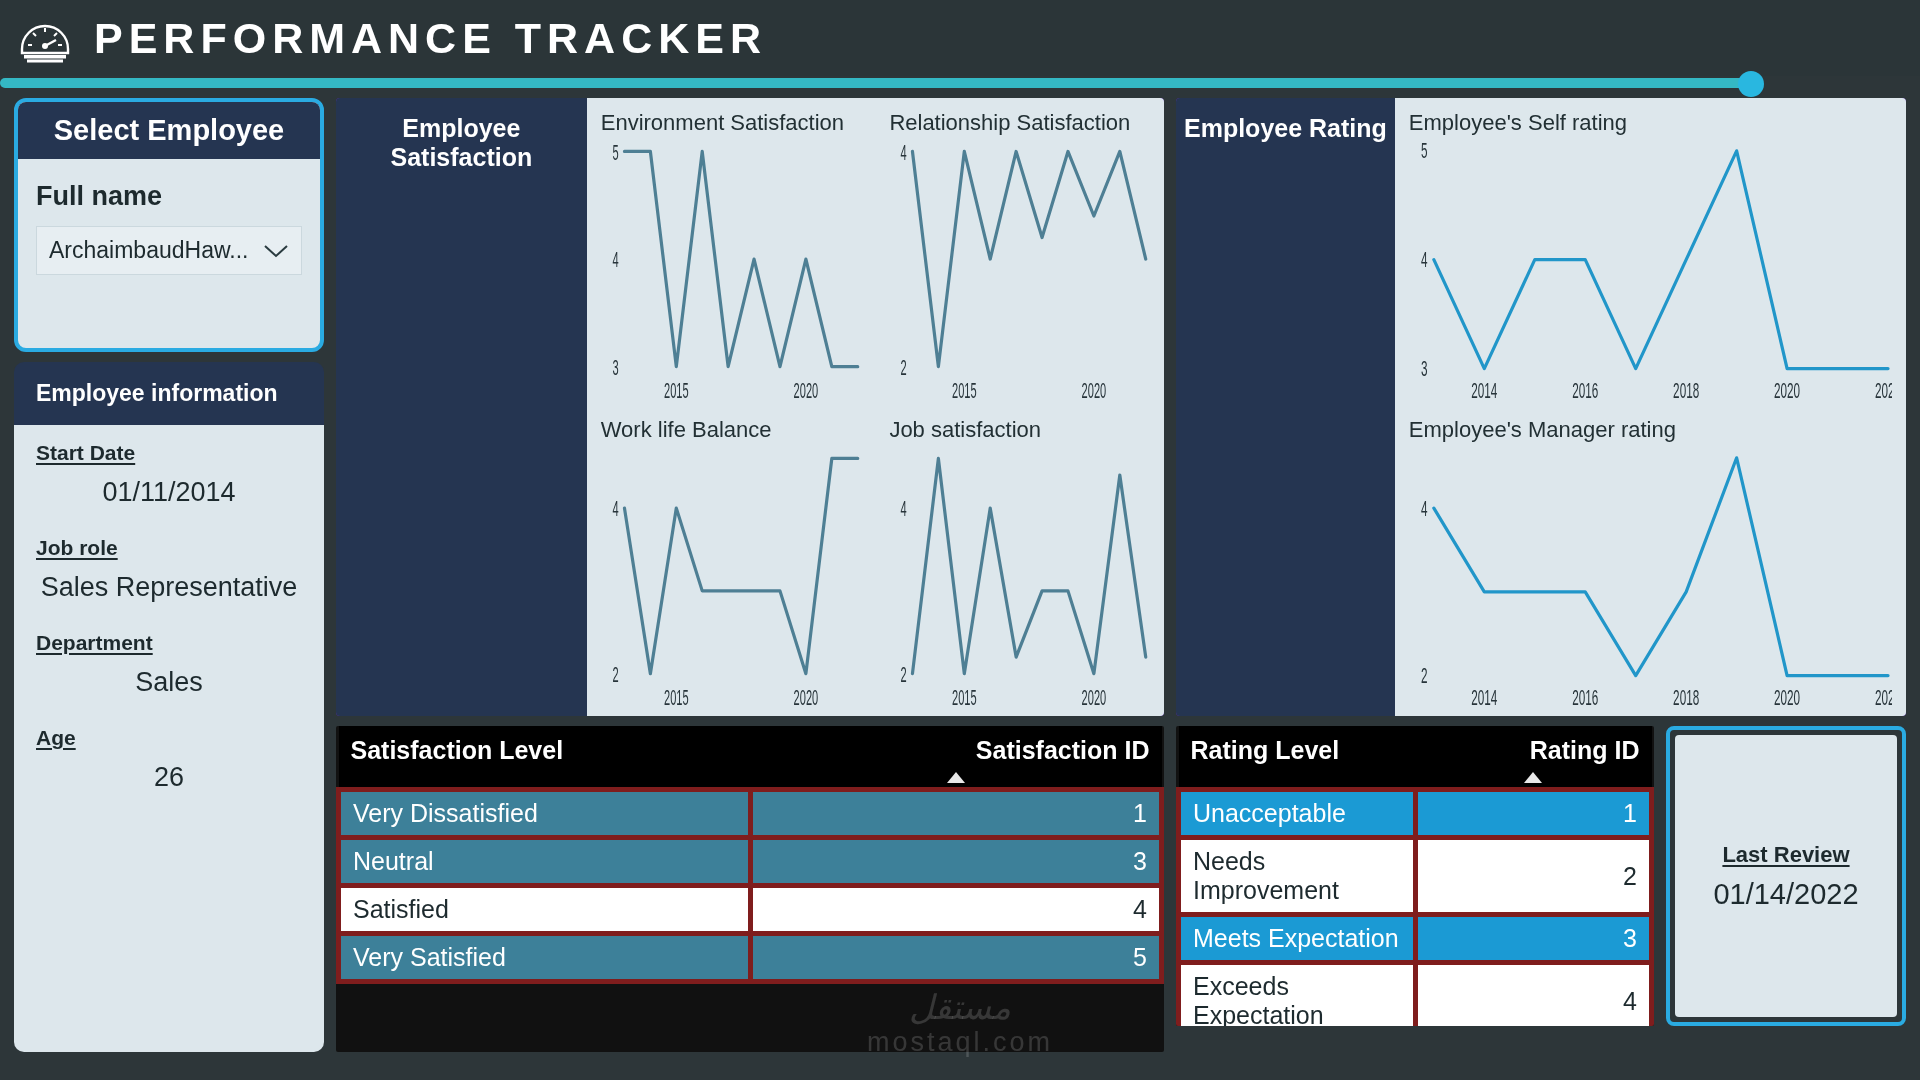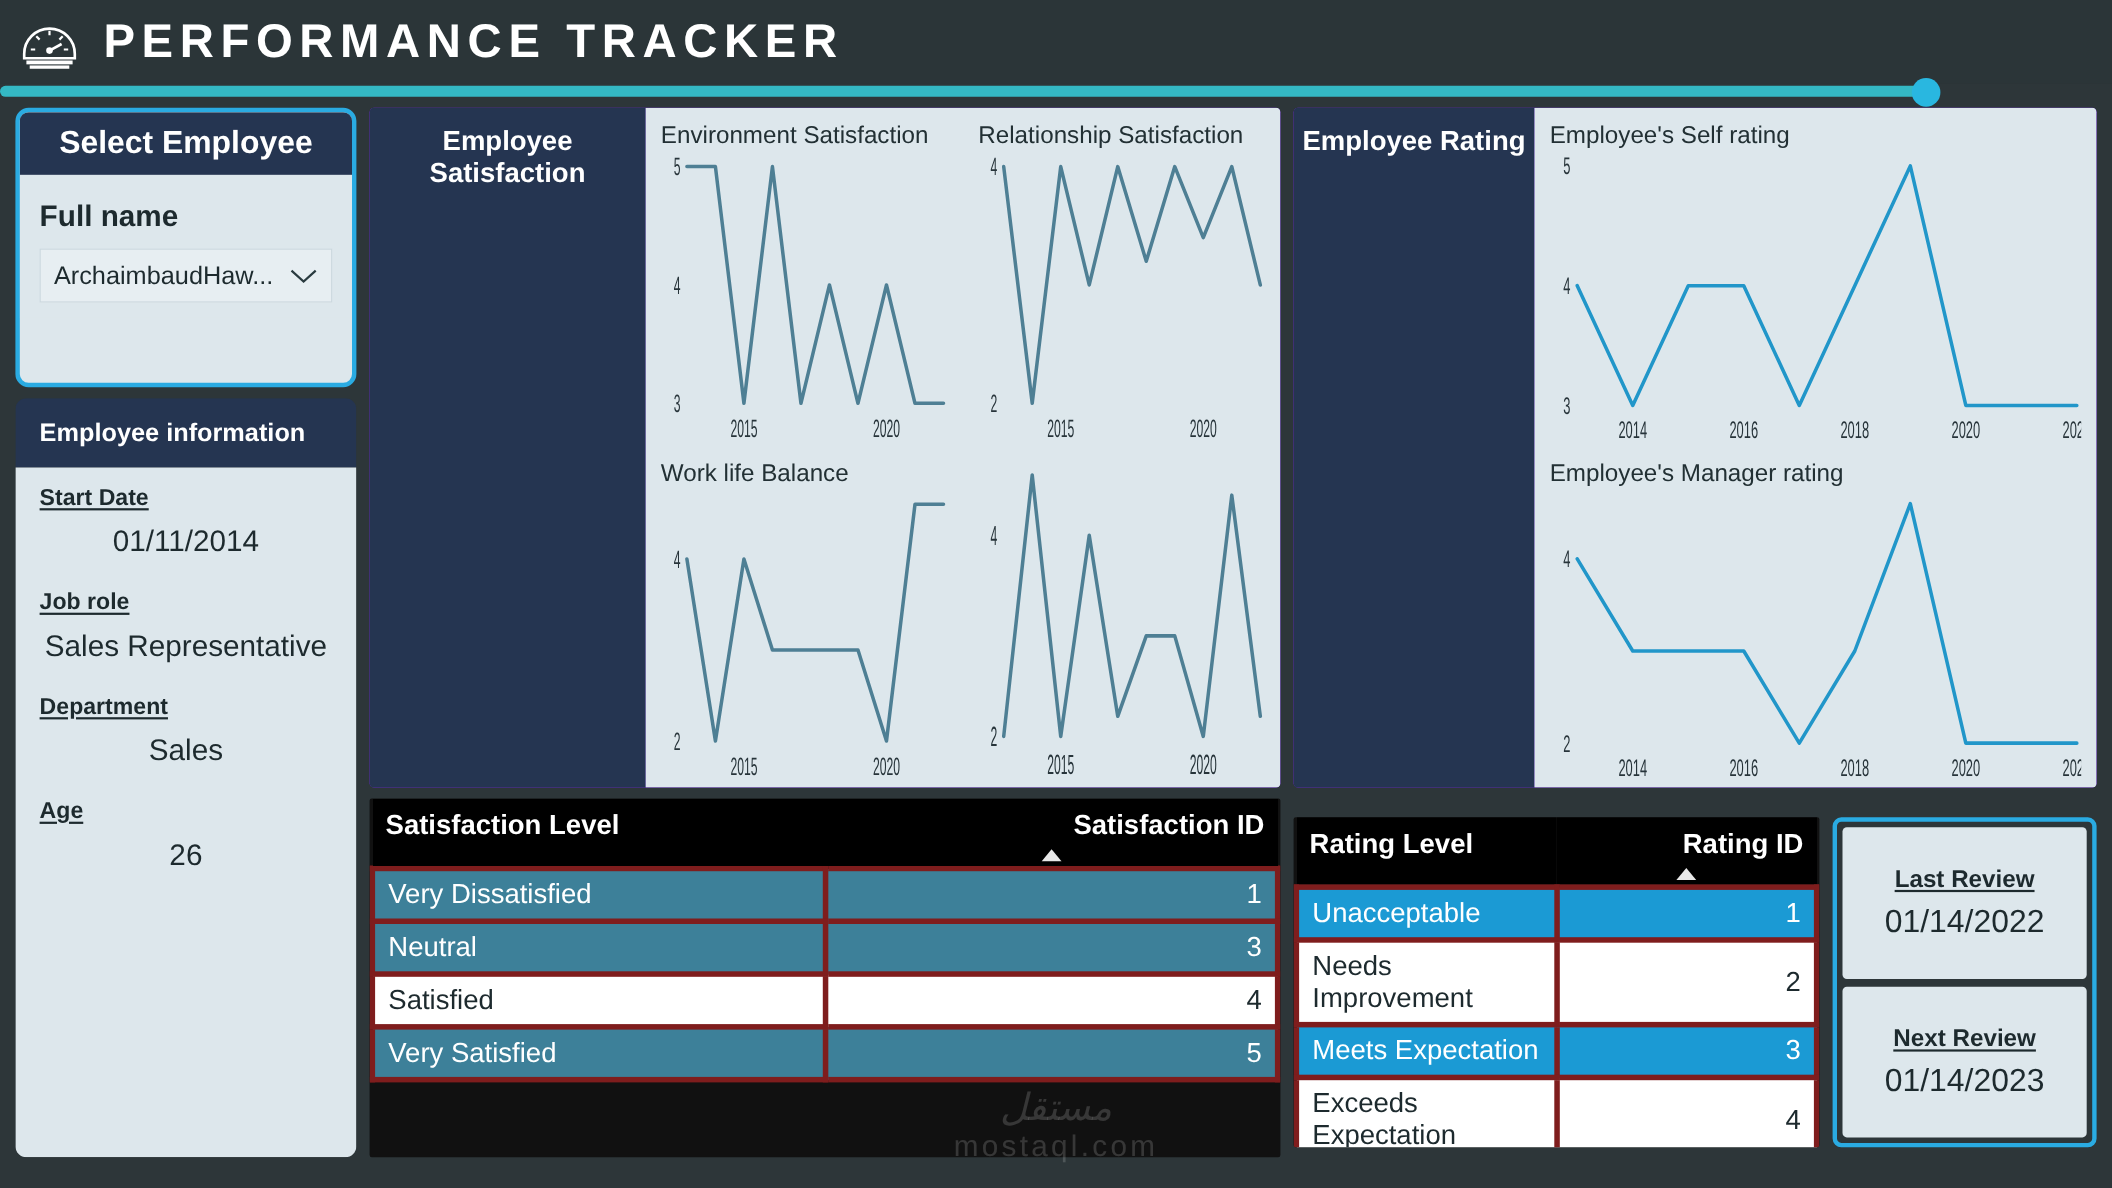--- a/index.html
+++ b/index.html
@@ -50,21 +50,21 @@
   
   .body-wrap {
     position: relative;
     padding: 8px 14px 14px 14px;
     display: flex;
     gap: 12px;
     height: 976px;
   }
   .col-left { width: 310px; flex: 0 0 auto; display: flex; flex-direction: column; gap: 10px; }
   .col-mid  { width: 828px; flex: 0 0 auto; display: flex; flex-direction: column; gap: 10px; }
-  .col-right{ flex: 1 1 auto; display: flex; flex-direction: column; gap: 27px; }
+  .col-right{ flex: 1 1 auto; display: flex; flex-direction: column; gap: 10px; }
 
   
   .card-outline {
     border: 4px solid #2aabe2;
     border-radius: 12px;
     overflow: hidden;
     background: #dde7ec;
   }
   .card-hdr {
     background: #253551;
@@ -281,20 +281,21 @@
             <div class="chart-title">Work life Balance</div>
             <svg class="chart-svg" viewBox="0 0 400 200" preserveAspectRatio="none">
                 <text x="27" y="176" text-anchor="end" font-size="17" fill="#27343a" font-family="&quot;Liberation Sans&quot;, sans-serif">2</text>
                 <text x="27" y="52.923076923076906" text-anchor="end" font-size="17" fill="#27343a" font-family="&quot;Liberation Sans&quot;, sans-serif">4</text>
                 <text x="115.55555555555556" y="193" text-anchor="middle" font-size="17" fill="#27343a" font-family="&quot;Liberation Sans&quot;, sans-serif">2015</text>
                 <text x="314.44444444444446" y="193" text-anchor="middle" font-size="17" fill="#27343a" font-family="&quot;Liberation Sans&quot;, sans-serif">2020</text>
                 <polyline points="36,46.923076923076906 75.77777777777777,170 115.55555555555556,46.923076923076906 155.33333333333331,108.46153846153845 195.11111111111111,108.46153846153845 234.88888888888889,108.46153846153845 274.66666666666663,108.46153846153845 314.44444444444446,170 354.22222222222223,10 394,10" fill="none" stroke="#4e7f94" stroke-width="3.2" stroke-linejoin="round" stroke-linecap="round" vector-effect="non-scaling-stroke"></polyline>
               </svg>
           </div>
           <div class="chart-cell">
+            <div class="chart-title">Job satisfaction</div>
             <svg class="chart-svg" viewBox="0 0 400 200" preserveAspectRatio="none">
                 <text x="27" y="176" text-anchor="end" font-size="17" fill="#27343a" font-family="&quot;Liberation Sans&quot;, sans-serif">2</text>
                 <text x="27" y="52.923076923076906" text-anchor="end" font-size="17" fill="#27343a" font-family="&quot;Liberation Sans&quot;, sans-serif">4</text>
                 <text x="115.55555555555556" y="193" text-anchor="middle" font-size="17" fill="#27343a" font-family="&quot;Liberation Sans&quot;, sans-serif">2015</text>
                 <text x="314.44444444444446" y="193" text-anchor="middle" font-size="17" fill="#27343a" font-family="&quot;Liberation Sans&quot;, sans-serif">2020</text>
                 <polyline points="36,170 75.77777777777777,10 115.55555555555556,170 155.33333333333331,46.923076923076906 195.11111111111111,157.69230769230768 234.88888888888889,108.46153846153845 274.66666666666663,108.46153846153845 314.44444444444446,170 354.22222222222223,22.307692307692264 394,157.69230769230768" fill="none" stroke="#4e7f94" stroke-width="3.2" stroke-linejoin="round" stroke-linecap="round" vector-effect="non-scaling-stroke"></polyline>
               </svg>
           </div>
         </div>
       </div>
@@ -408,24 +409,20 @@
             </tr>
           </tbody>
         </table>
       </div>
 
       <div class="reviews">
         <div class="review-box">
           <div class="review-key">Last Review</div>
           <div class="review-val">01/14/2022</div>
         </div>
-        <div class="review-box">
-          <div class="review-key">Next Review</div>
-          <div class="review-val">01/14/2023</div>
-        </div>
       </div>
     </div>
 
   </div>
 </div>
 
 <div class="watermark">
   <div class="wm-ar">مستقل</div>
   <div class="wm-en">mostaql.com</div>
 </div>

